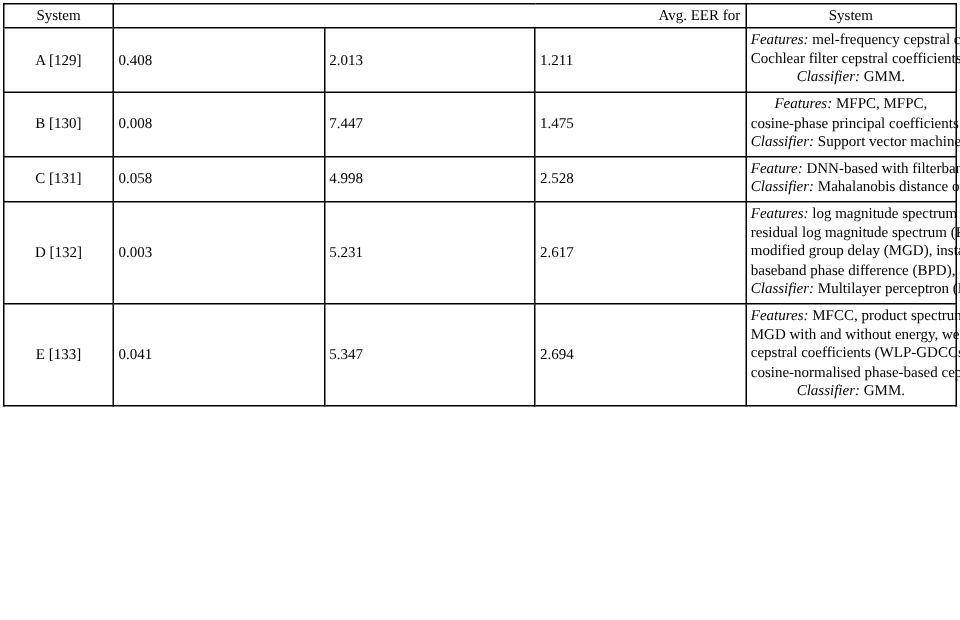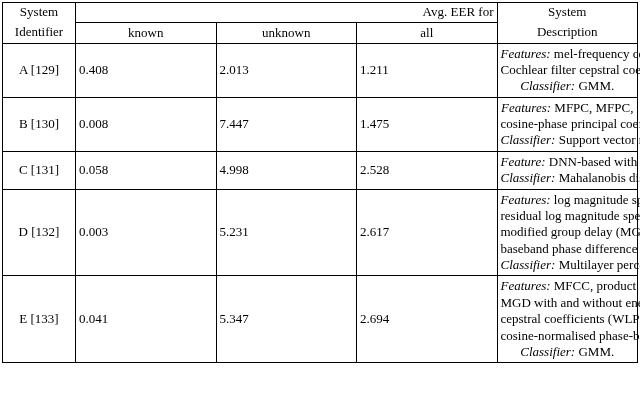--- a/index.html
+++ b/index.html
@@ -17,21 +17,21 @@
   #table-wrap {
     width: 640px;
     height: 413px;
     box-sizing: border-box;
   }
   table.results {
     border-collapse: collapse;
     width: 636px;
     margin: 2px 2px 0 2px;
     table-layout: fixed;
-    font-size: 13px;
+    font-size: 10px;
   }
   table.results td, table.results th {
     border: 1px solid #000000;
     vertical-align: middle;
     padding: 2px 3px;
     font-weight: normal;
   }
   .hdr-ident {
     width: 66px;
     text-align: center;
@@ -77,31 +77,20 @@
 <div id="table-wrap">
   <table class="results">
     <thead>
       <tr>
         <td class="hdr-ident no-bottom-border spanhdr" rowspan="1">
           <div>System</div>
         </td>
         <td class="hdr-eer-group spanhdr" colspan="3">Avg. EER for</td>
         <td class="hdr-desc no-bottom-border spanhdr">
           <div>System</div>
-        </td>
-      </tr>
-      <tr>
-        <td class="hdr-ident no-top-border subhdr">
-          <div>Identifier</div>
-        </td>
-        <td class="hdr-known subhdr">known</td>
-        <td class="hdr-unknown subhdr">unknown</td>
-        <td class="hdr-all subhdr">all</td>
-        <td class="hdr-desc no-top-border subhdr">
-          <div>Description</div>
         </td>
       </tr>
     </thead>
     <tbody id="tbody">
         <tr>
           <td class="cell-ident">A [129]</td>
           <td class="cell-num">0.408</td>
           <td class="cell-num">2.013</td>
           <td class="cell-num">1.211</td>
           <td class="cell-desc">

